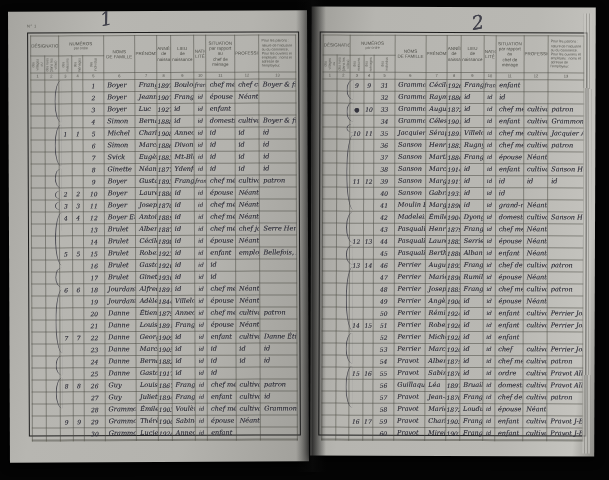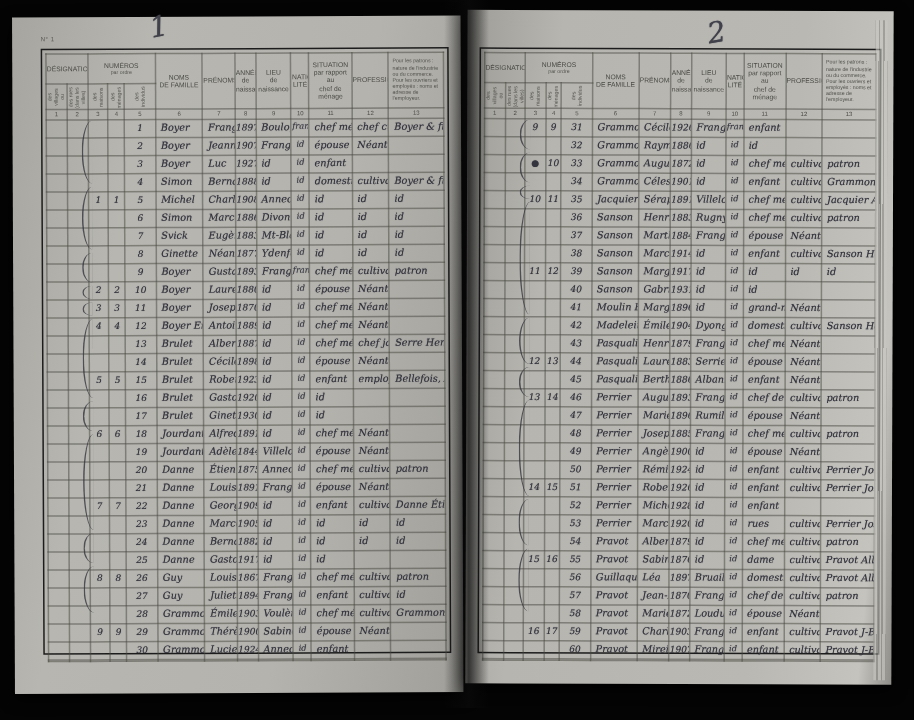--- a/index.html
+++ b/index.html
@@ -1063,21 +1063,21 @@
                 <td class="c-num"></td>
                 <td class="c-num"></td>
                 <td class="c-num"></td>
                 <td class="c-num"></td>
                 <td class="c-num">53</td>
                 <td class="c-text">Perrier</td>
                 <td class="c-text">Marcel</td>
                 <td class="c-num">1920</td>
                 <td class="c-text">id</td>
                 <td class="c-id">id</td>
-                <td class="c-text">rues</td>
+                <td class="c-text">chef</td>
                 <td class="c-text">cultivateur</td>
                 <td class="c-text">Perrier Joseph</td>
               </tr>
               <tr>
                 <td class="c-num"></td>
                 <td class="c-num"></td>
                 <td class="c-num"></td>
                 <td class="c-num"></td>
                 <td class="c-num">54</td>
                 <td class="c-text">Pravot</td>
@@ -1093,21 +1093,21 @@
                 <td class="c-num"></td>
                 <td class="c-num"></td>
                 <td class="c-num">15</td>
                 <td class="c-num">16</td>
                 <td class="c-num">55</td>
                 <td class="c-text">Pravot</td>
                 <td class="c-text">Sabine</td>
                 <td class="c-num">1876</td>
                 <td class="c-text">id</td>
                 <td class="c-id">id</td>
-                <td class="c-text">dame</td>
+                <td class="c-text">ordre</td>
                 <td class="c-text">cultivatrice</td>
                 <td class="c-text">Pravot Albert</td>
               </tr>
               <tr>
                 <td class="c-num"></td>
                 <td class="c-num"></td>
                 <td class="c-num"></td>
                 <td class="c-num"></td>
                 <td class="c-num">56</td>
                 <td class="c-text">Guillaquet</td>

